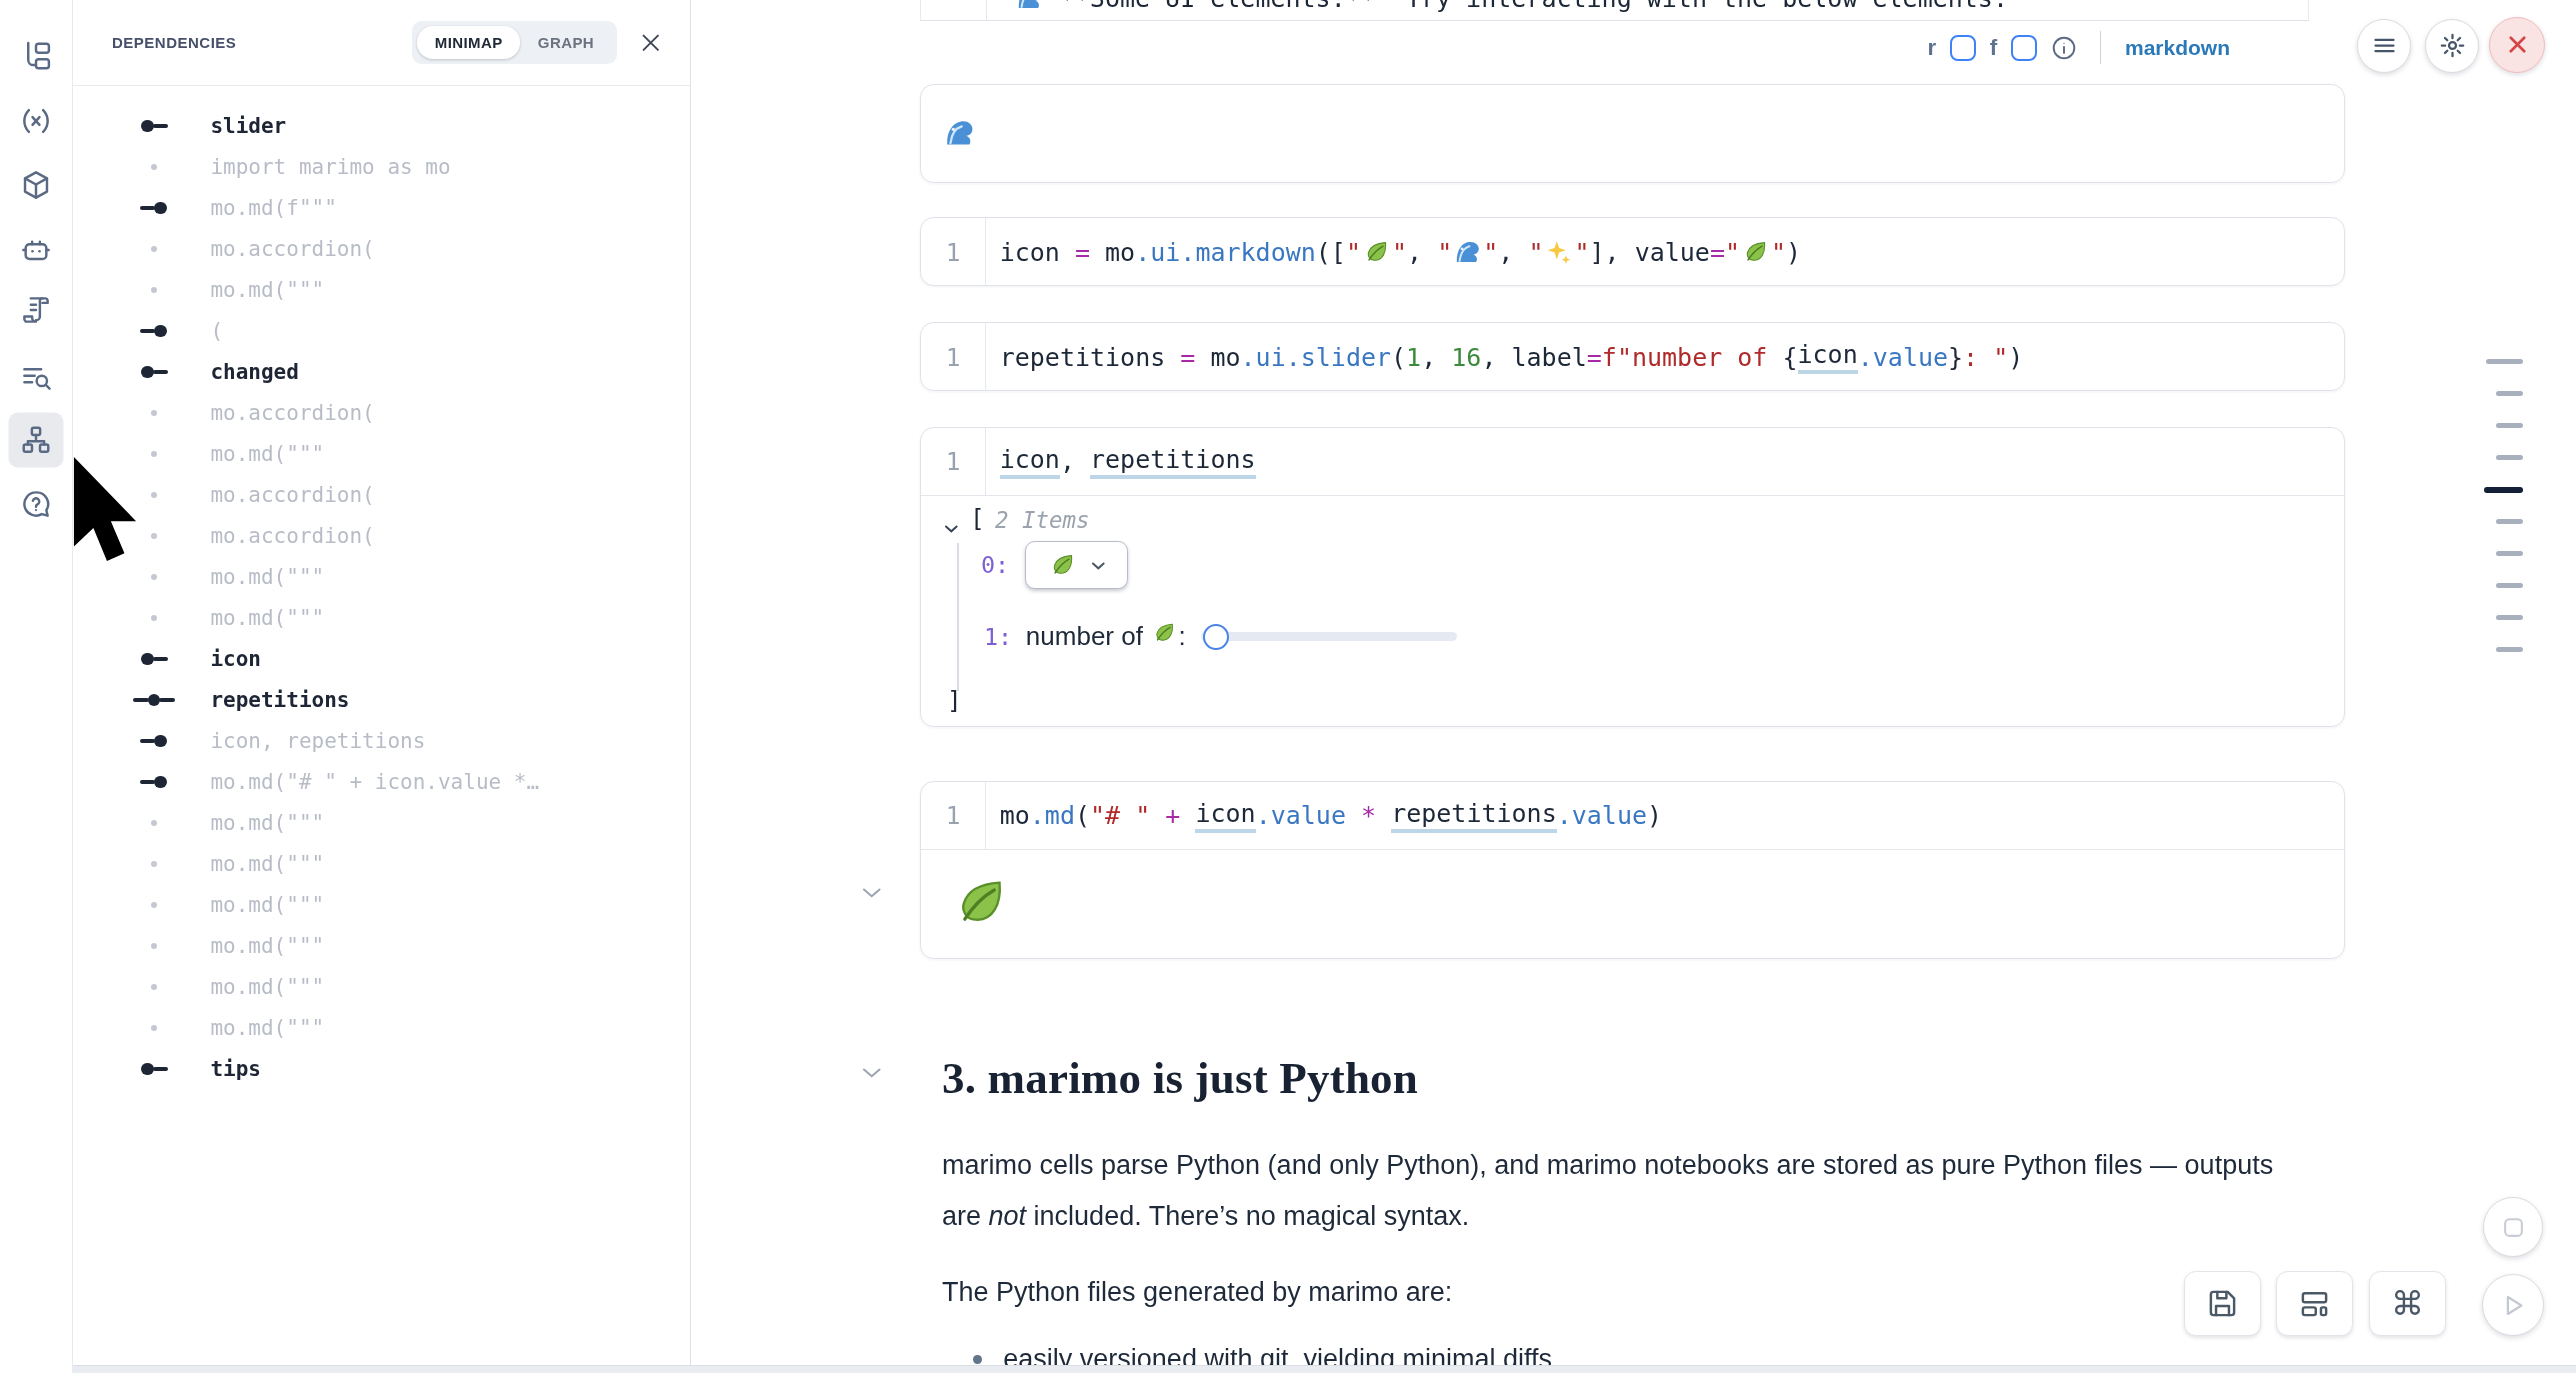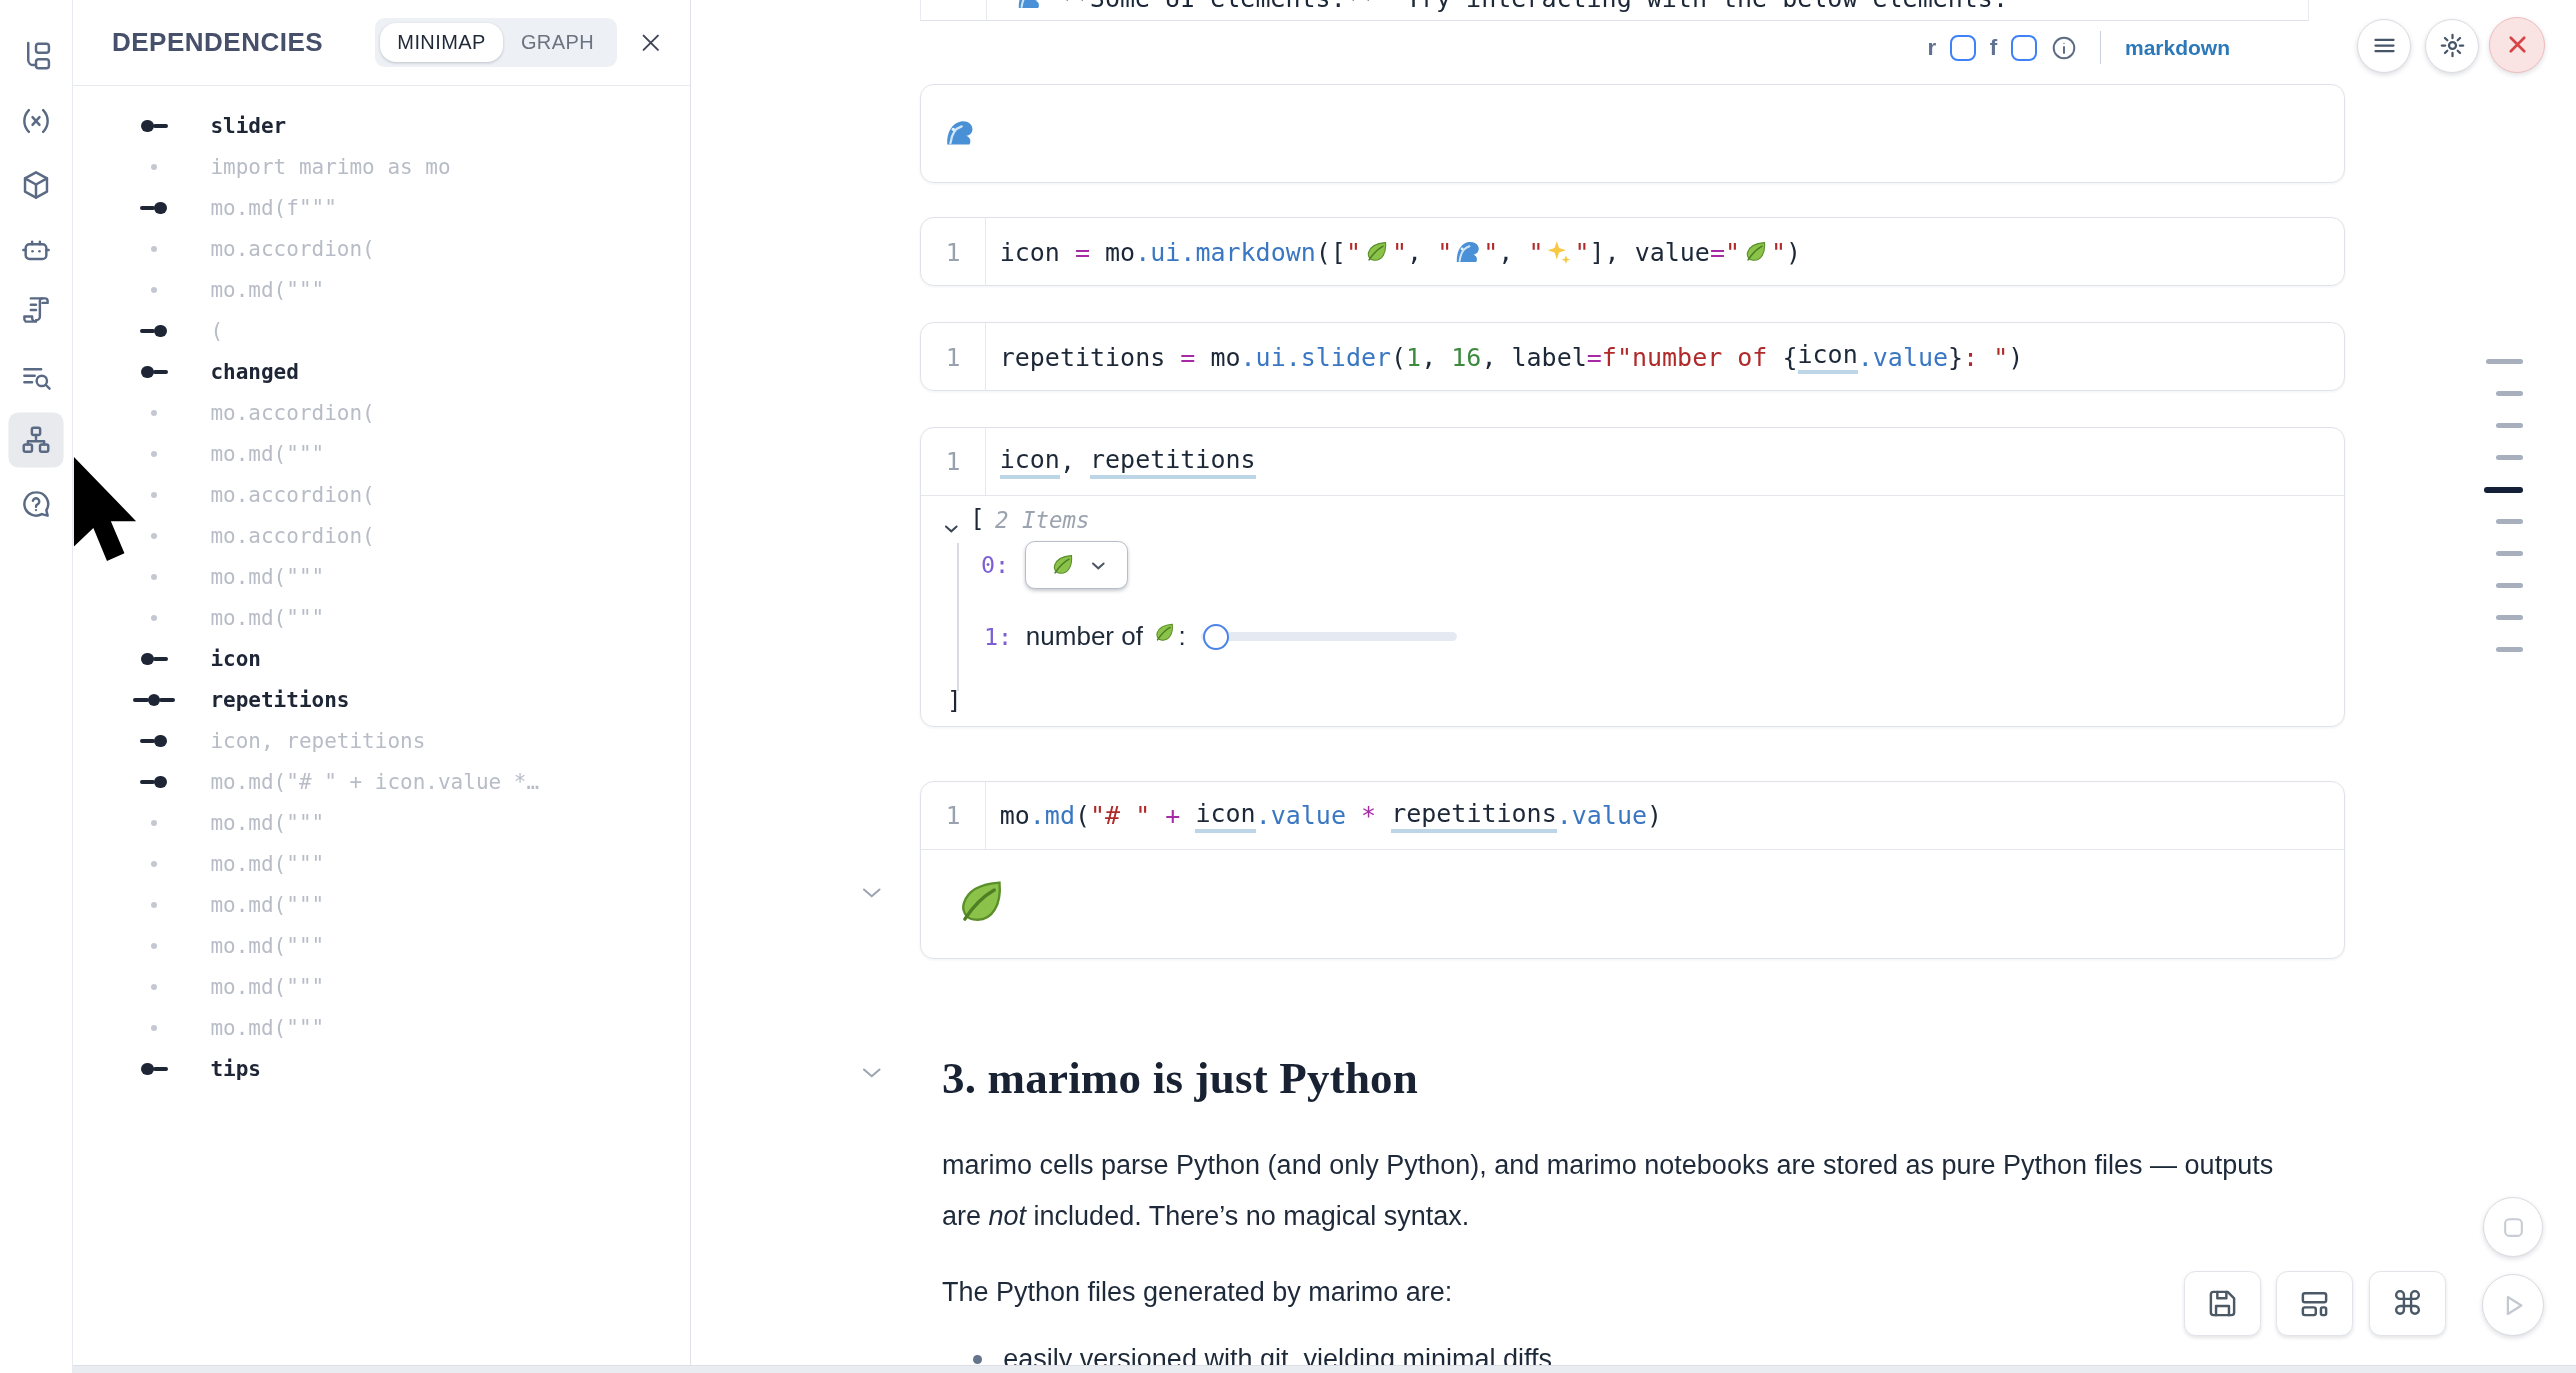--- a/index.html
+++ b/index.html
@@ -12,23 +12,23 @@
   .rail-btn { position:absolute; left:50%; transform:translate(-50%,-50%); width:55px; height:55px;
               display:flex; align-items:center; justify-content:center; border-radius:9.8px; color:#5a6a84; }
   .rail-btn.active { background:#e8eaee; }
   .rail-btn svg { width:31px; height:31px; stroke:#5a6a84; fill:none; stroke-width:1.9;
                   stroke-linecap:round; stroke-linejoin:round; }
 
   
   #panel { position:absolute; left:73px; top:0; width:618px; height:1374px; background:#fff;
            border-right:1px solid #dfe3e8; z-index:4; }
   #panel-header { height:86px; display:flex; align-items:center; border-bottom:1px solid #e7eaee; }
-  #panel-title { margin-left:39px; font-size:26px; font-weight:bold; letter-spacing:0.5px; color:#47506a; }
+  #panel-title { margin-left:39px; font-size:15px; font-weight:bold; letter-spacing:0.5px; color:#47506a; }
   #tabs { margin-left:auto; background:#edf0f4; border-radius:9.8px; padding:4.9px; display:flex; }
-  .tab { padding:7.8px 17.6px; font-size:20px; font-weight:normal; letter-spacing:0.4px; color:#6b7280;
+  .tab { padding:7.8px 17.6px; font-size:15px; font-weight:bold; letter-spacing:0.4px; color:#6b7280;
          border-radius:16px; cursor:pointer; }
   .tab.active { background:#fff; color:#1f2937; box-shadow:0 1px 2.9px rgba(25,35,60,.22); }
   #panel-close { margin:0 25px 0 19.5px; width:29px; height:29px; display:flex; align-items:center;
                  justify-content:center; cursor:pointer; }
   #panel-close svg { width:21.5px; height:21.5px; stroke:#3f4756; stroke-width:2.2; stroke-linecap:round; }
 
   #dep-list { padding-top:19.5px; }
   .mrow { height:41px; display:flex; align-items:center; padding-left:47px; cursor:pointer; }
   .mk { width:68px; display:flex; align-items:center; justify-content:center; flex:none; }
   .mk .dot-sm { width:6.8px; height:6.8px; border-radius:50%; background:#c3c8d2; }

